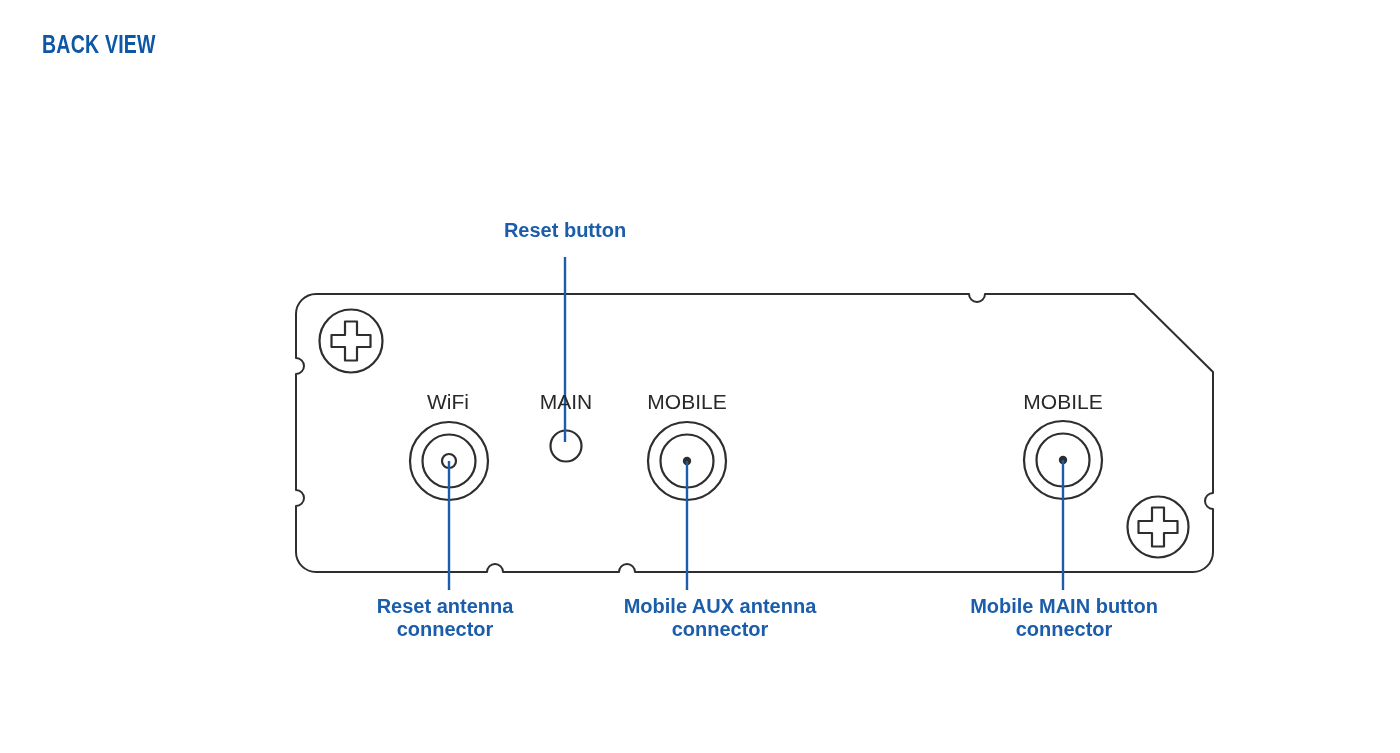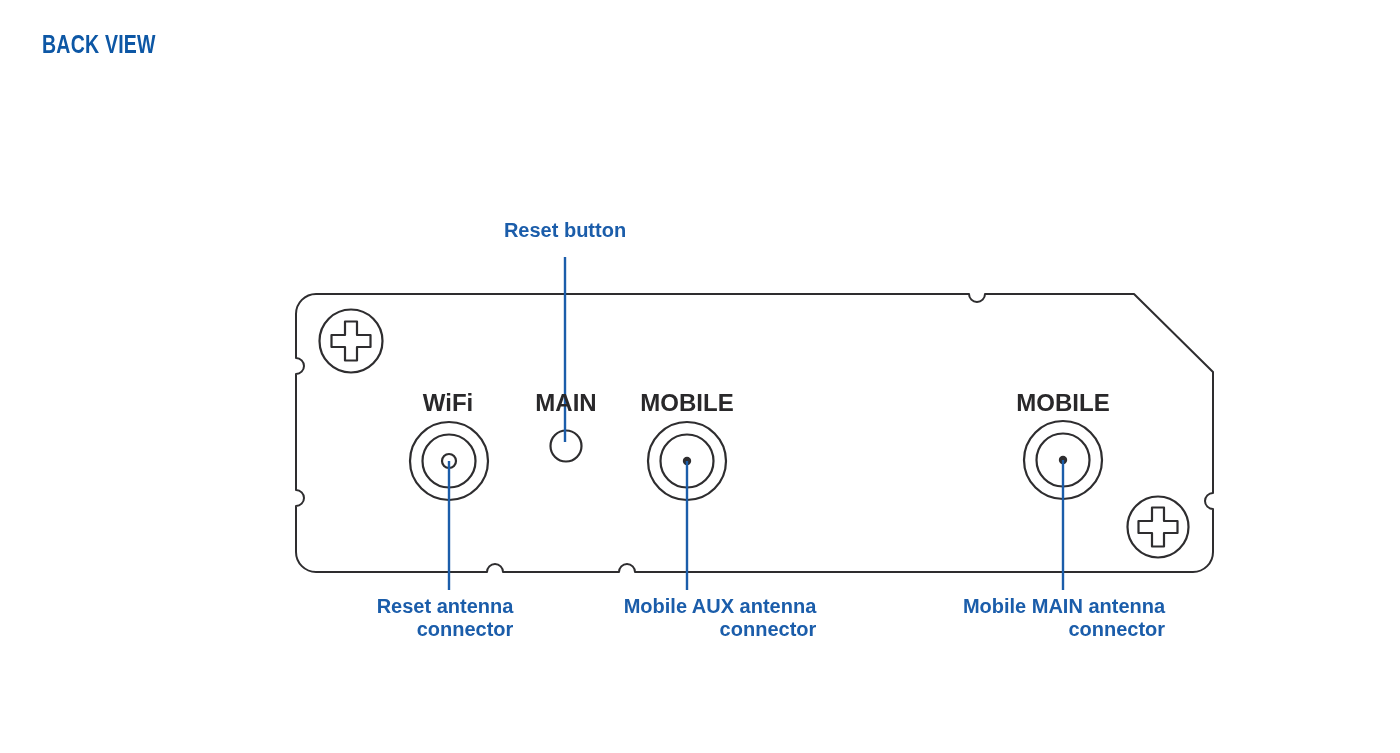--- a/index.html
+++ b/index.html
@@ -57,33 +57,33 @@
   .callout-line {
     stroke: var(--accent-blue);
     stroke-width: 2.4;
     fill: none;
   }
 
   .port-label {
     position: absolute;
     top: 391px;
     transform: translateX(-50%);
-    font-size: 24px;
-    font-weight: bold;
+    font-size: 21px;
+    font-weight: normal;
     color: var(--label-dark);
     white-space: nowrap;
     line-height: 1;
   }
   .callout-label {
     position: absolute;
     transform: translateX(-50%);
     font-size: 20px;
     font-weight: bold;
     color: var(--accent-blue);
-    text-align: right;
+    text-align: center;
     white-space: pre-line;
     line-height: 1.16;
   }
   .callout-label.top { top: 219px; }
   .callout-label.bottom { top: 595px; }
 </style>
 </head>
 <body>
 
 <div class="stage">
@@ -137,16 +137,16 @@
   <div class="port-label" style="left:448px">WiFi</div>
   <div class="port-label" style="left:566px">MAIN</div>
   <div class="port-label" style="left:687px">MOBILE</div>
   <div class="port-label" style="left:1063px">MOBILE</div>
 
   <div class="callout-label top" style="left:565px">Reset button</div>
   <div class="callout-label bottom" style="left:445px">Reset antenna
 connector</div>
   <div class="callout-label bottom" style="left:720px">Mobile AUX antenna
 connector</div>
-  <div class="callout-label bottom" style="left:1064px">Mobile MAIN antenna
+  <div class="callout-label bottom" style="left:1064px">Mobile MAIN button
 connector</div>
 
 </div>
 
 </body></html>

